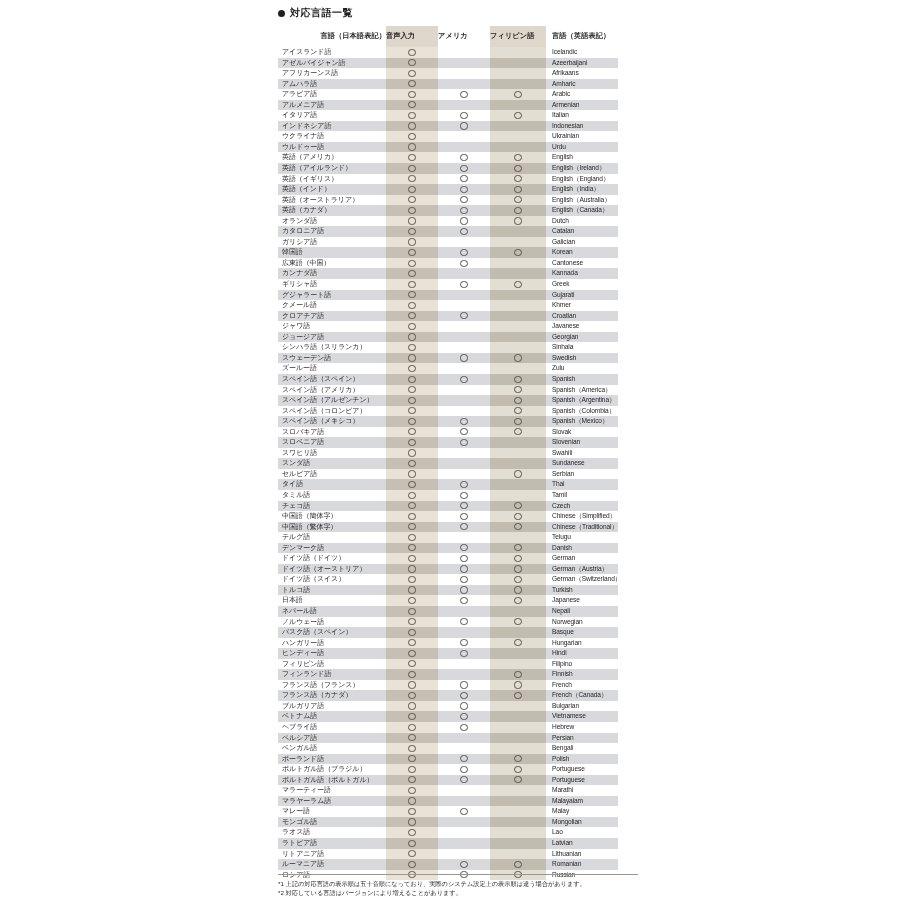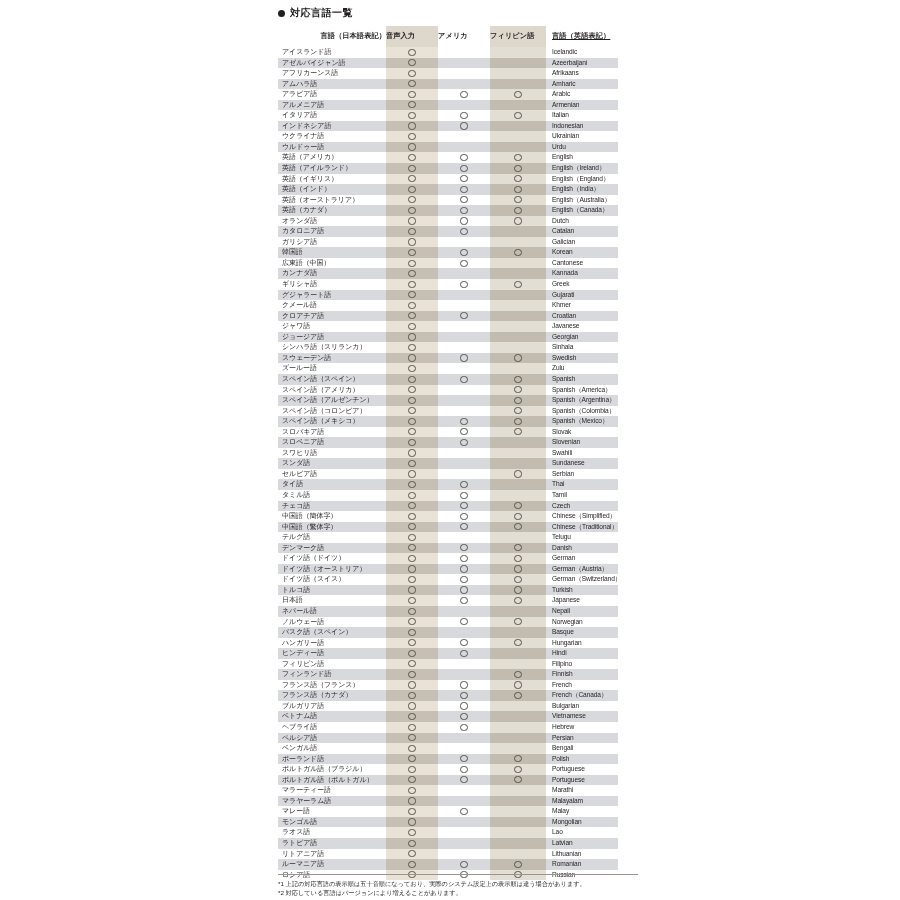--- a/index.html
+++ b/index.html
@@ -42,21 +42,21 @@
 
   thead th{
     font-size:7.2px;font-weight:bold;
     padding:5px 0 6px 0;
     text-align:left;
     vertical-align:middle;
     color:#231f20;
     letter-spacing:.1px;
   }
   thead th.ja-head{text-align:right;padding-left:4px;}
-  thead th.en-head{text-align:left;padding-left:6px;text-decoration:underline;}
+  thead th.en-head{text-align:left;padding-left:6px;}
   thead th.tint{background:#ded7cc;}
 
   tbody td{
     height:10.55px;
     padding:0;
     line-height:10.55px;
     vertical-align:middle;
     font-size:7px;
     letter-spacing:-.1px;
   }

